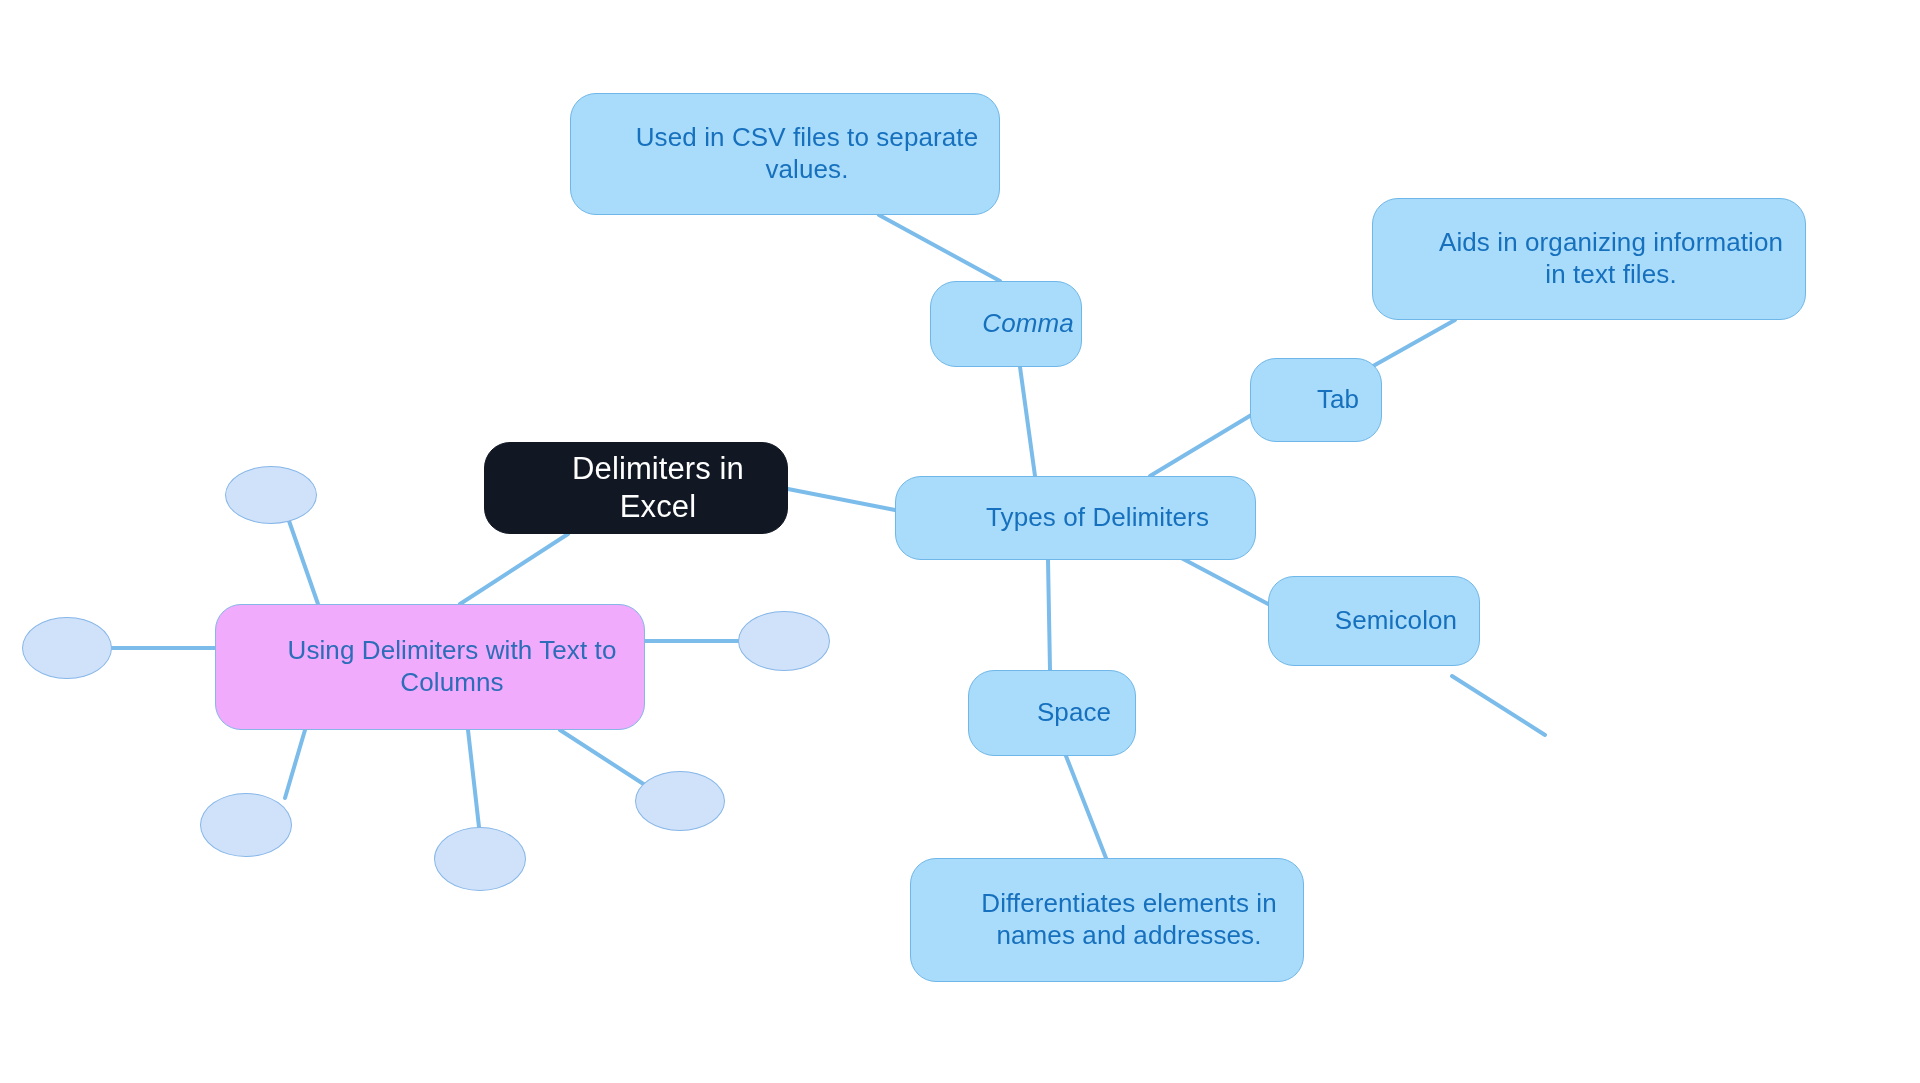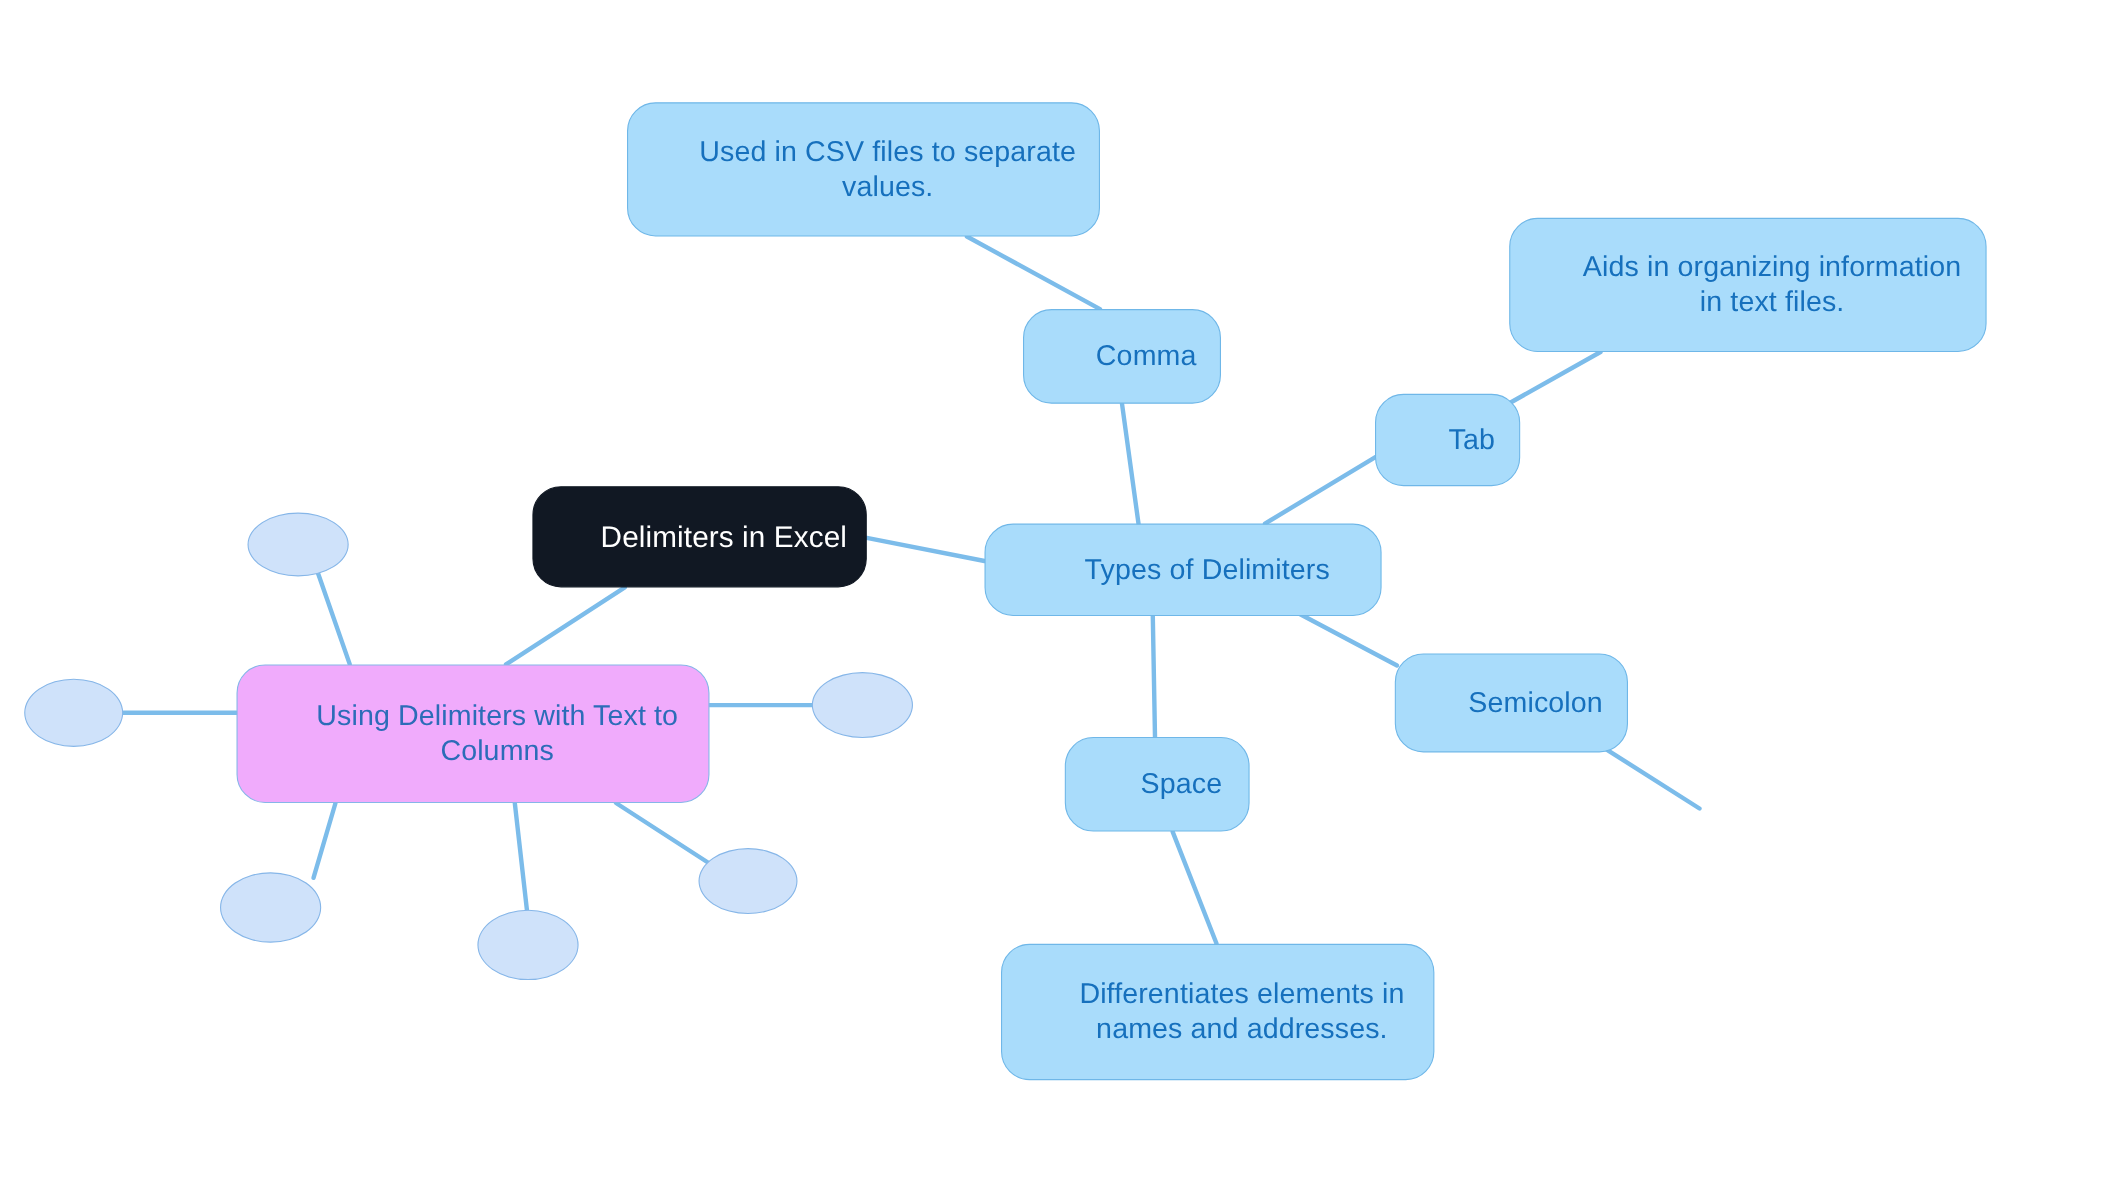--- a/index.html
+++ b/index.html
@@ -44,21 +44,21 @@
     display: block;
     padding: 0 14px;
     white-space: pre-line;
   }
   
   .node-root {
     background: #111823;
     border: 1px solid #111823;
     border-radius: 26px;
     color: #ffffff;
-    font-size: 27px;
+    font-size: 31px;
   }
   
   .node-sky {
     background: #a9dcfb;
     border: 1.6px solid #6fb7e8;
     border-radius: 26px;
     color: #1670bd;
     font-size: 26px;
   }
   
@@ -101,37 +101,37 @@
     </svg>
 
   <div class="node node-root" style="left: 484px; top: 442px; width: 304px; height: 92px;">
     <span class="node-label">Delimiters in Excel</span>
   </div>
 
   <div class="node node-sky" style="left: 895px; top: 476px; width: 361px; height: 84px;">
     <span class="node-label">Types of Delimiters</span>
   </div>
 
-  <div class="node node-sky" style="left: 930px; top: 281px; width: 180px; height: 86px;">
+  <div class="node node-sky" style="left: 930px; top: 281px; width: 152px; height: 86px; font-style: italic;">
     <span class="node-label">Comma</span>
   </div>
 
   <div class="node node-sky" style="left: 570px; top: 93px; width: 430px; height: 122px;">
     <span class="node-label">Used in CSV files to separate values.</span>
   </div>
 
   <div class="node node-sky" style="left: 1250px; top: 358px; width: 132px; height: 84px;">
     <span class="node-label">Tab</span>
   </div>
 
   <div class="node node-sky" style="left: 1372px; top: 198px; width: 434px; height: 122px;">
     <span class="node-label">Aids in organizing information in text files.</span>
   </div>
 
-  <div class="node node-sky" style="left: 1268px; top: 594px; width: 212px; height: 90px;">
+  <div class="node node-sky" style="left: 1268px; top: 576px; width: 212px; height: 90px;">
     <span class="node-label">Semicolon</span>
   </div>
 
 
   <div class="node node-sky" style="left: 968px; top: 670px; width: 168px; height: 86px;">
     <span class="node-label">Space</span>
   </div>
 
   <div class="node node-sky" style="left: 910px; top: 858px; width: 394px; height: 124px;">
     <span class="node-label">Differentiates elements in names and addresses.</span>

